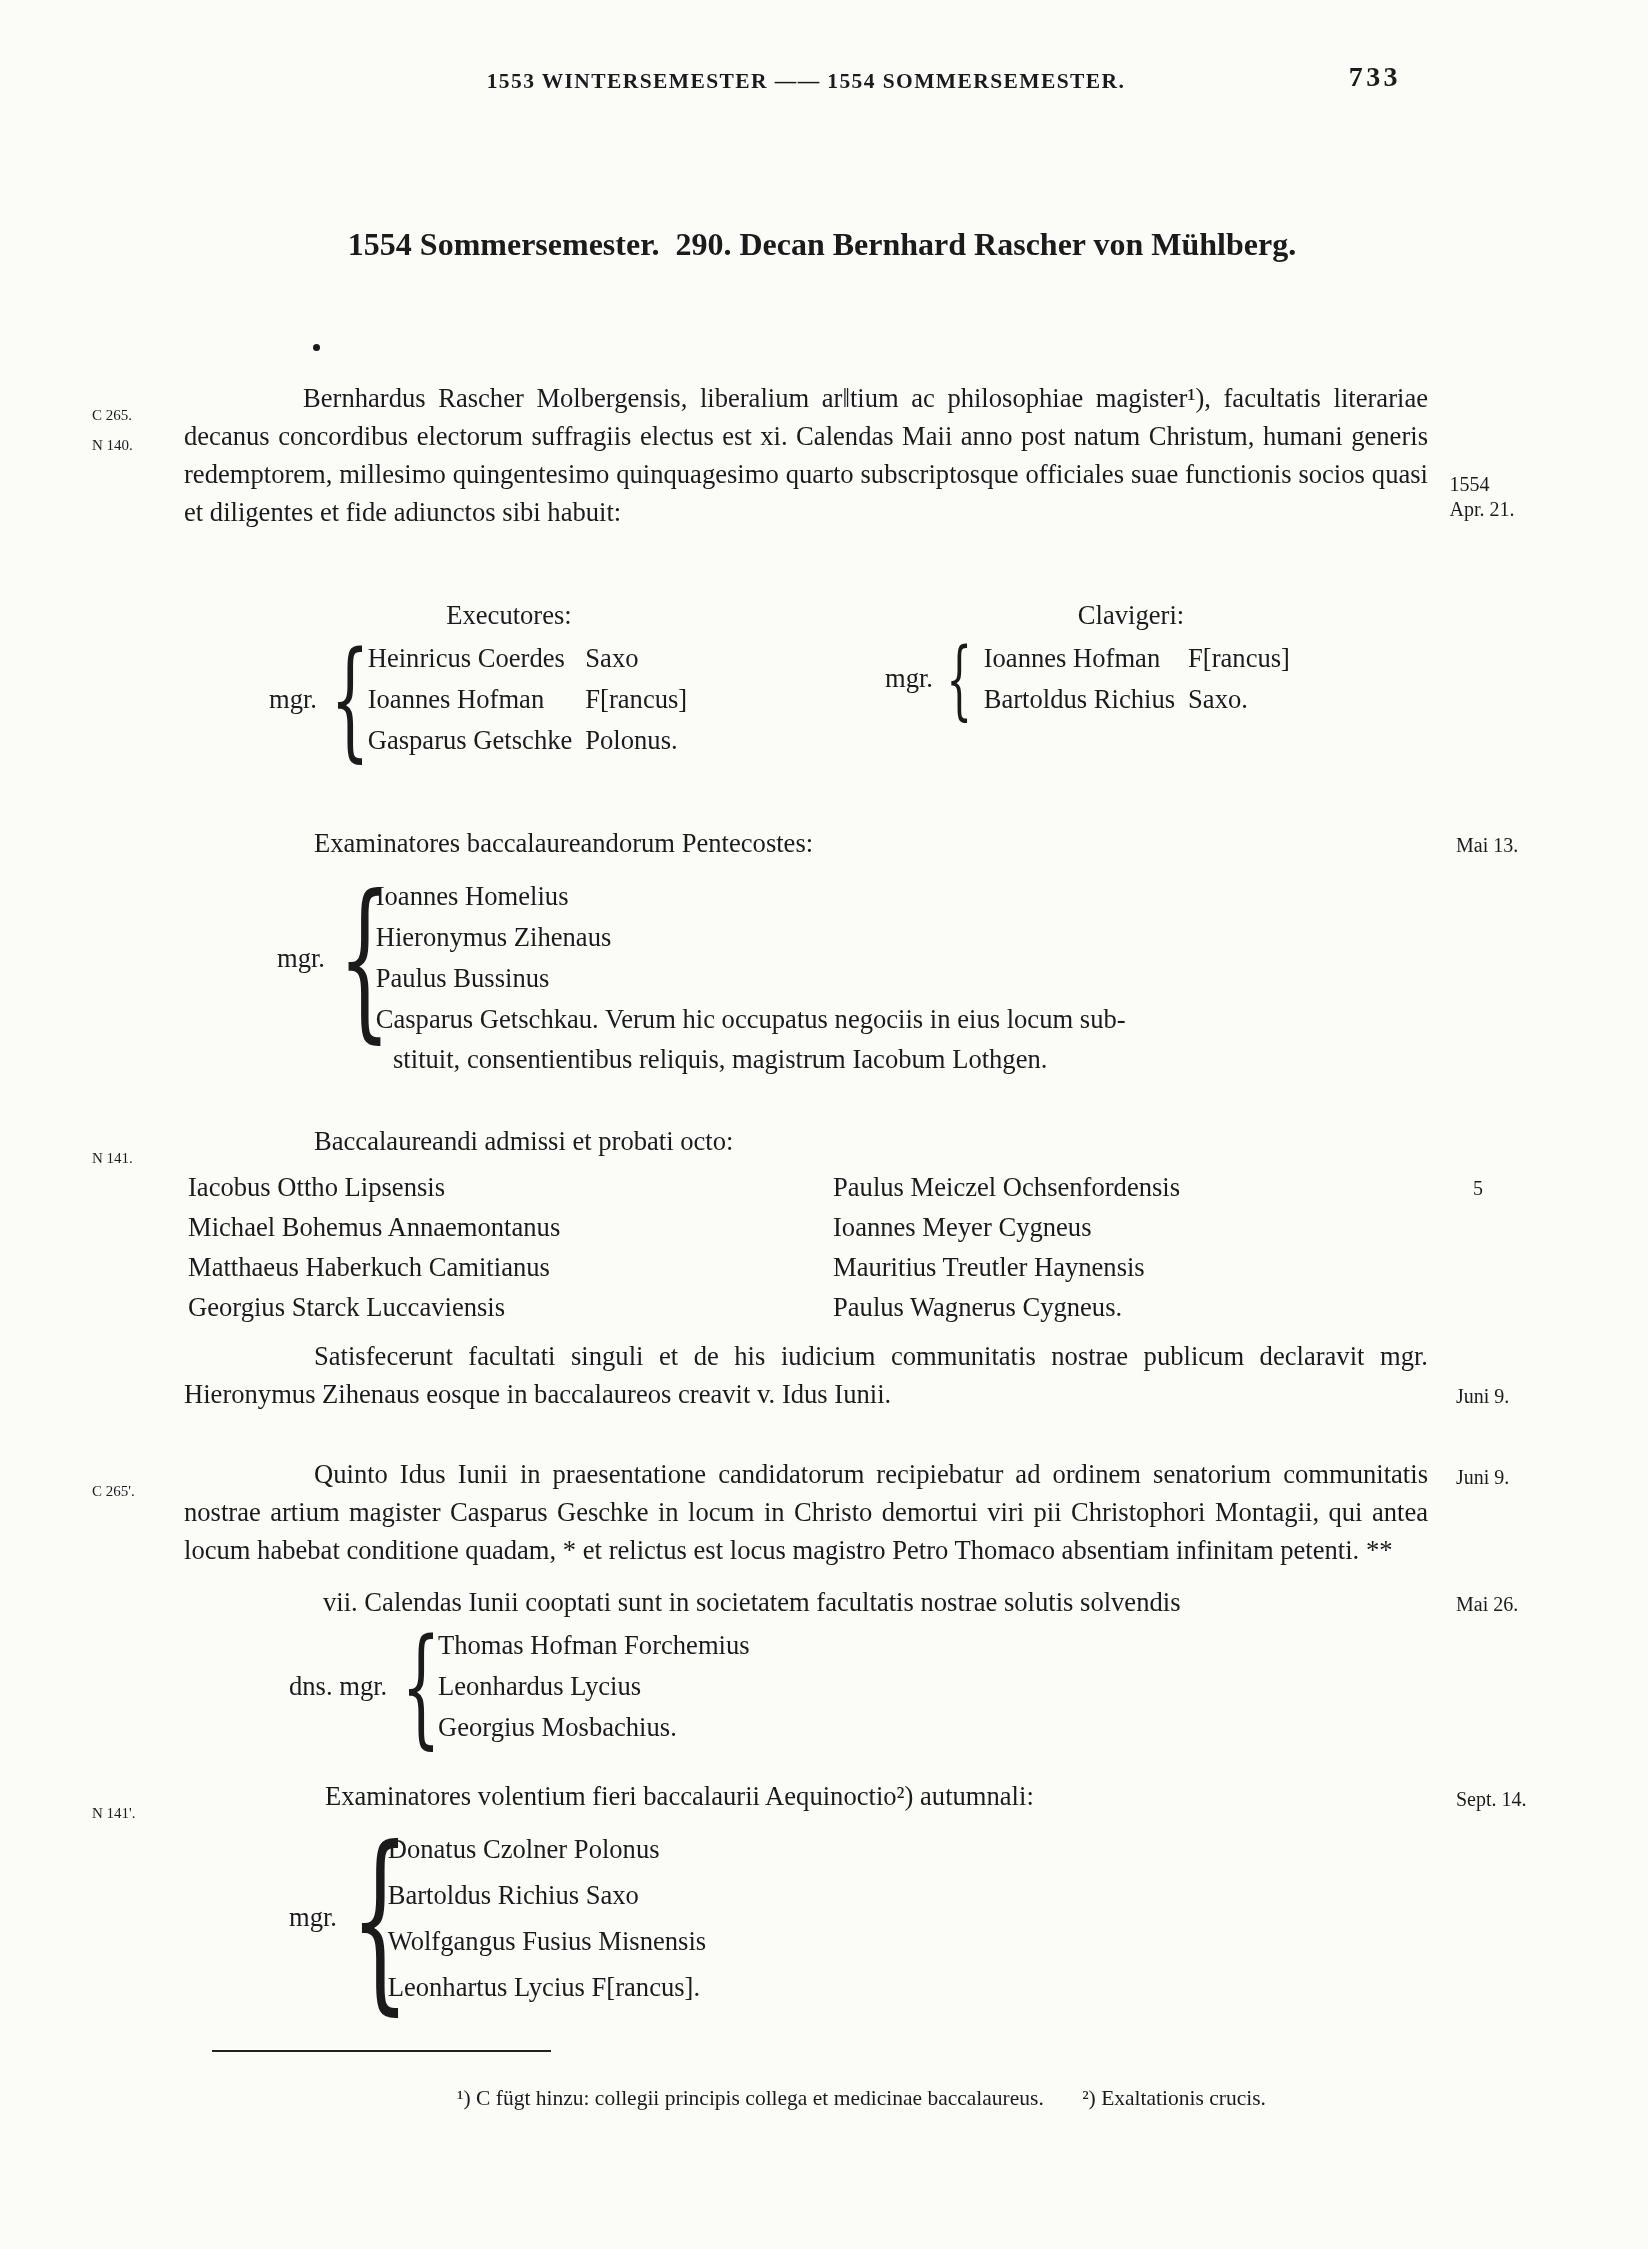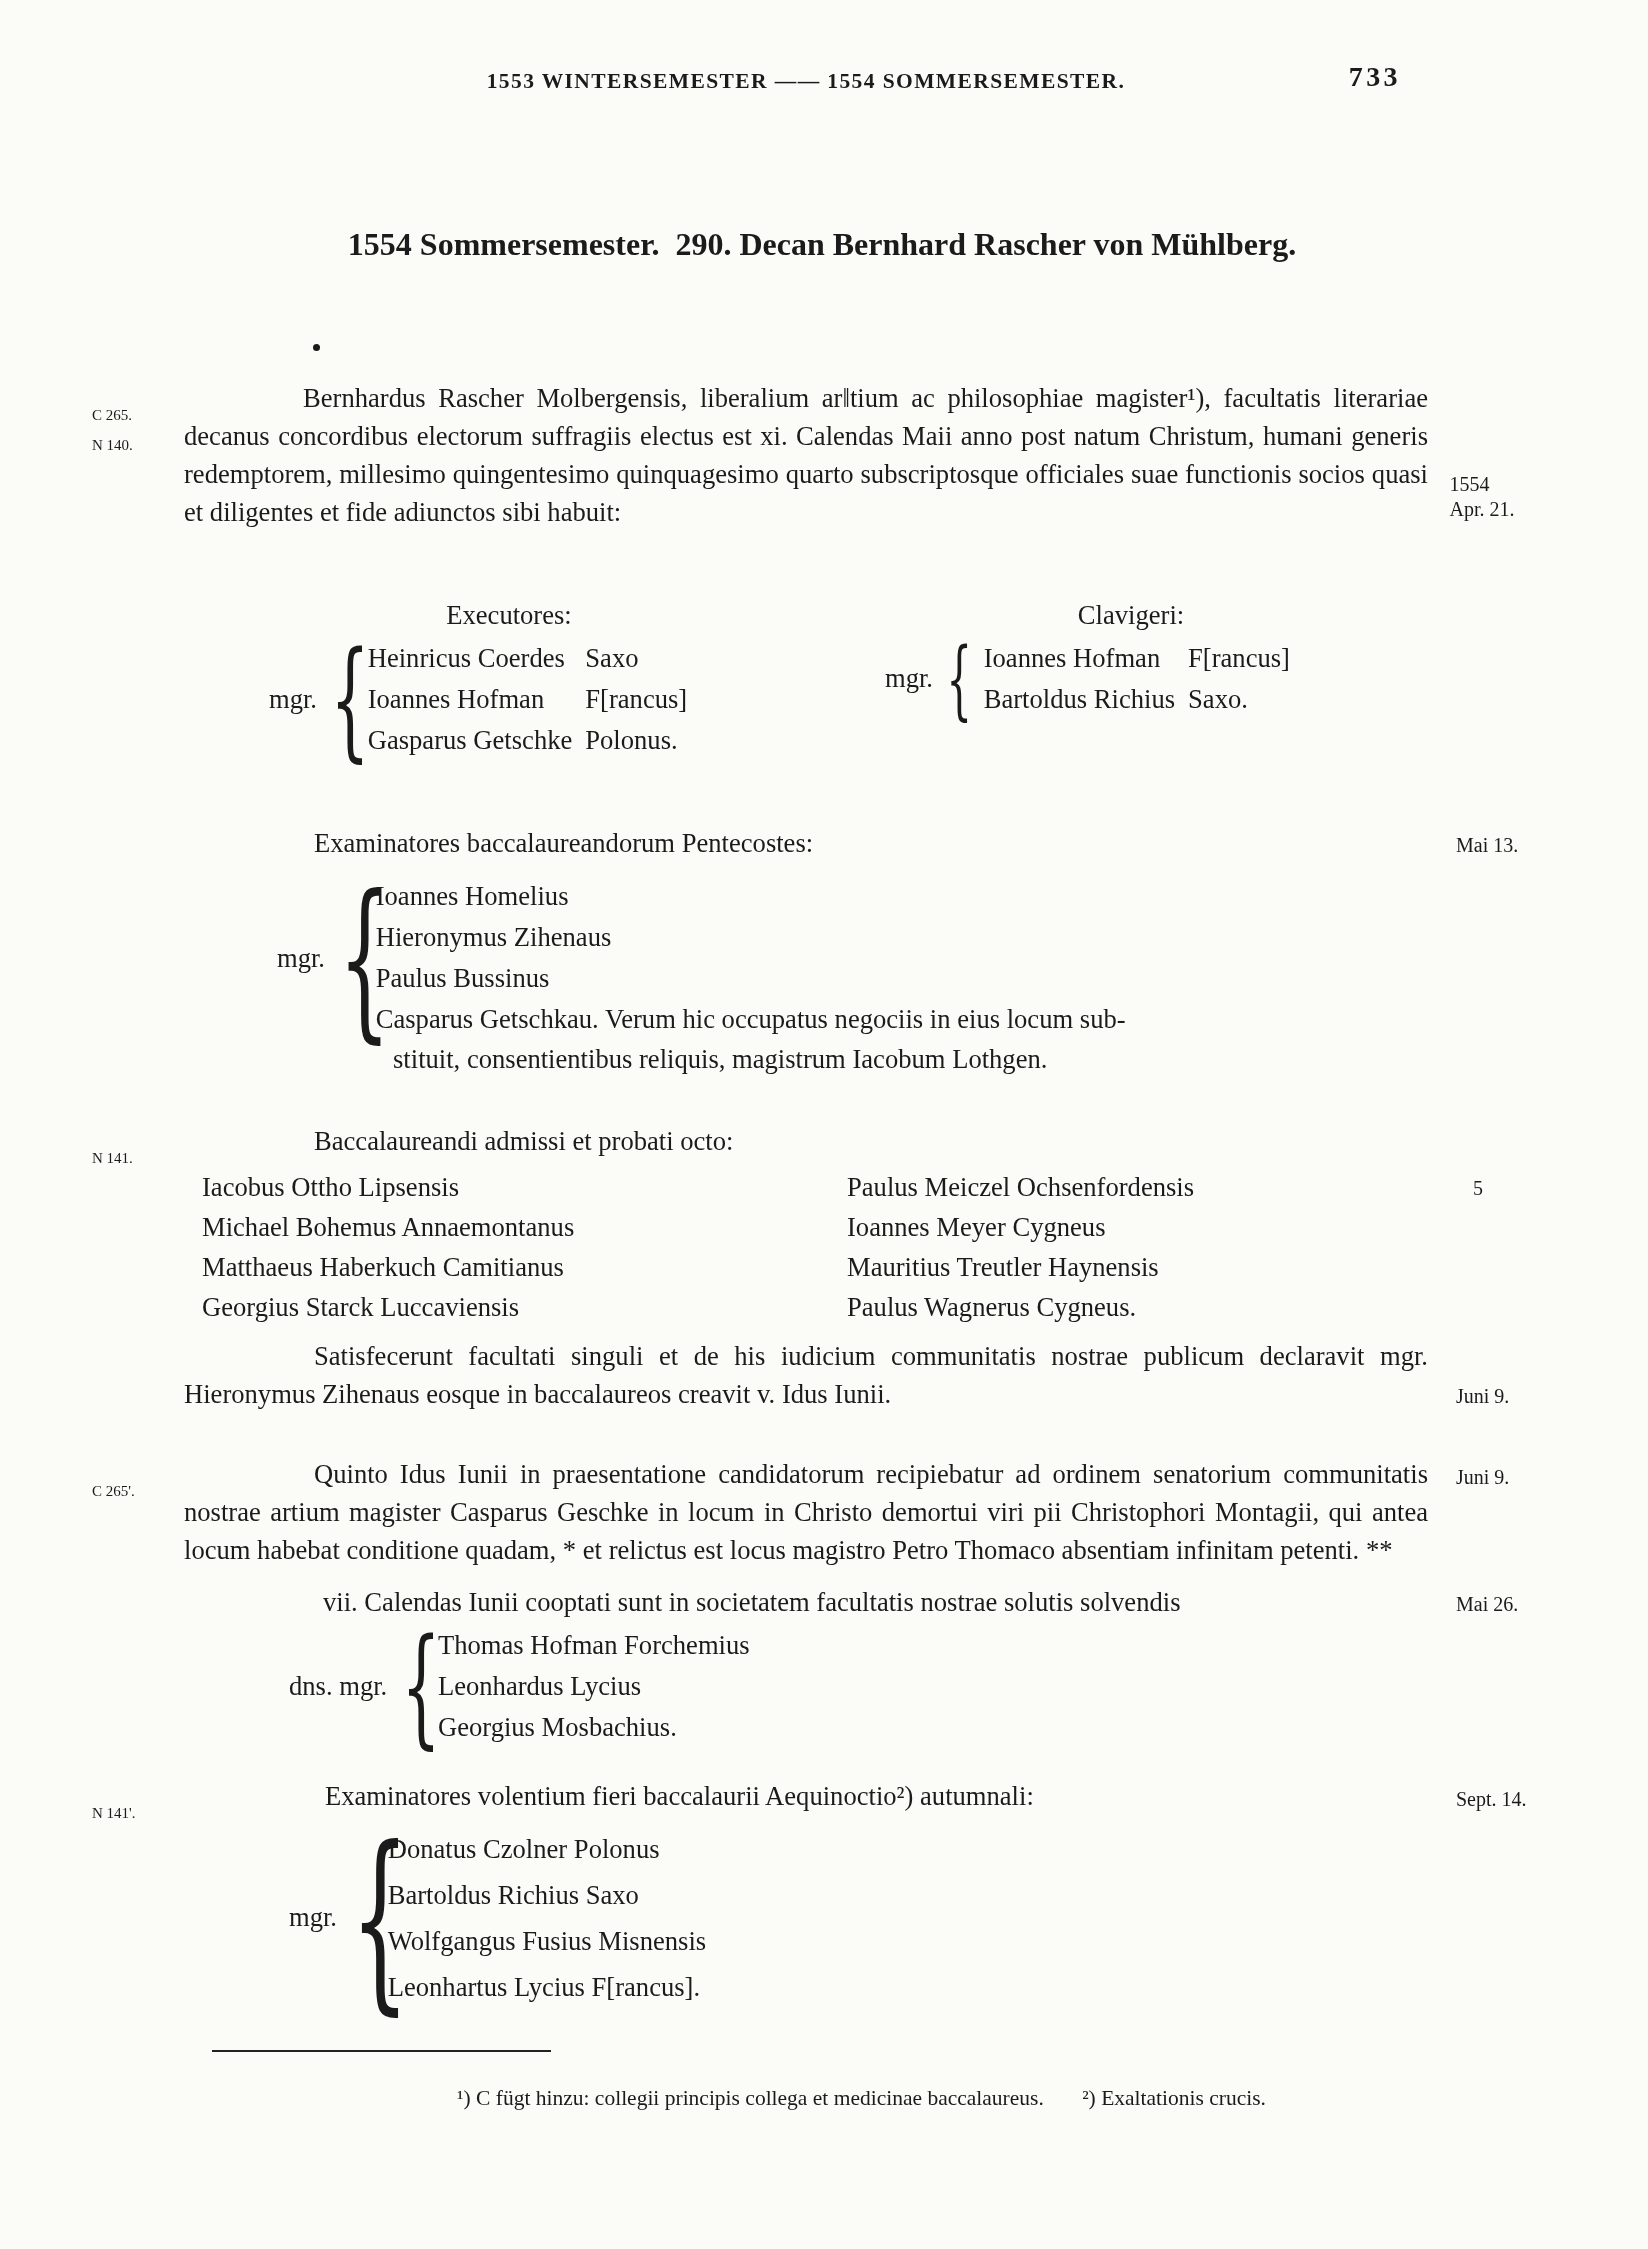--- a/index.html
+++ b/index.html
@@ -119,21 +119,21 @@
   .ph { margin-top:63px; }
   .bh { margin-top:44px; }
   .ah { margin-top:29px; padding-left:141px; }
 
   
   .names-row {
     position:relative;
     display:flex; margin-top:6.8px;
     font-size:26.6px; line-height:40px;
   }
-  .names-col.left  { margin-left:18px; width:645px; flex:0 0 auto; }
+  .names-col.left  { margin-left:4px; width:645px; flex:0 0 auto; }
   .names-col.right { flex:1 1 auto; }
 
   
   .coop-line {
     position:relative;
     font-size:26.6px; line-height:38px; padding-left:139px; margin-top:13.6px;
   }
 
   
   .footnote-rule {

